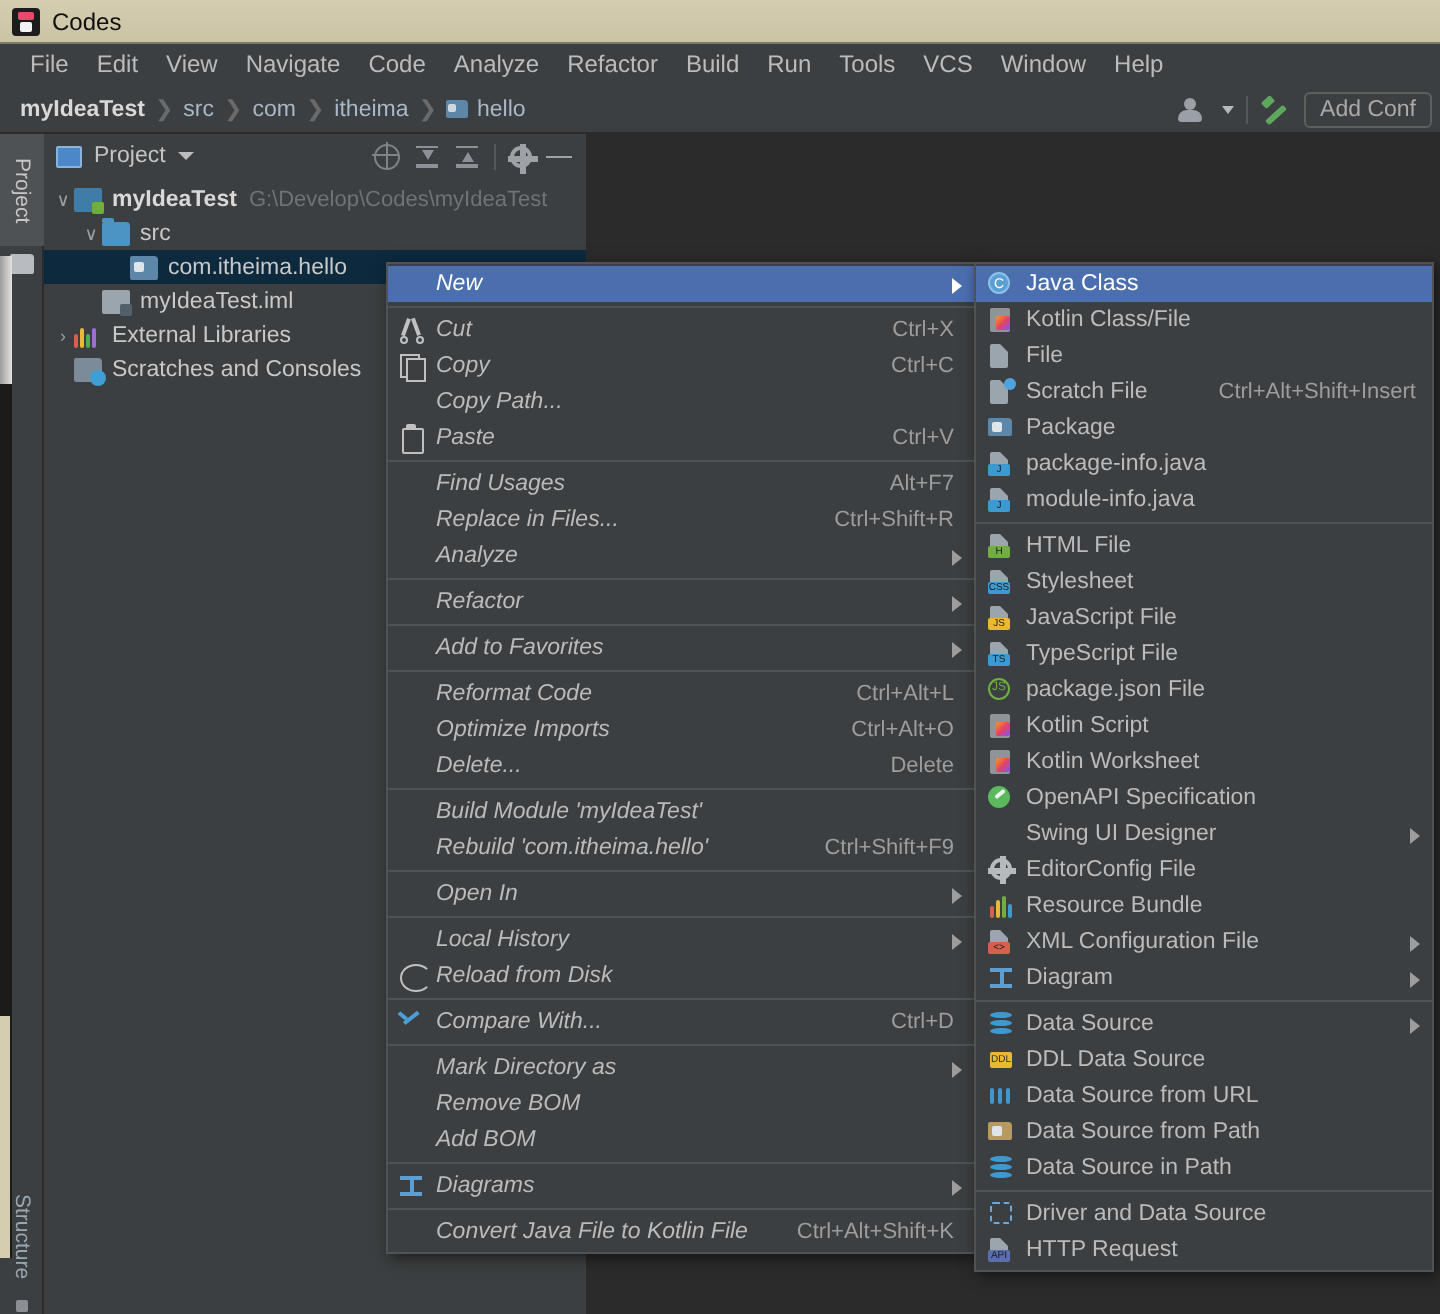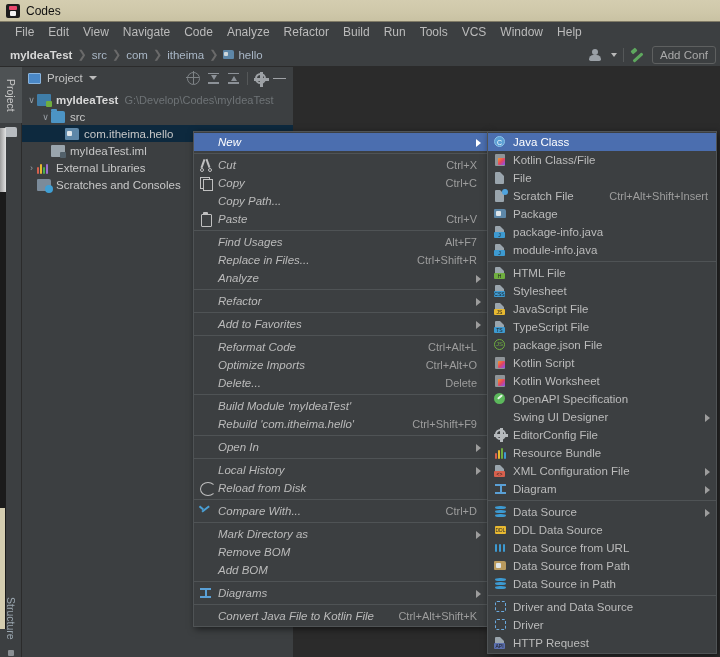--- a/index.html
+++ b/index.html
@@ -696,24 +696,18 @@
     </div>
     <div class="msep"></div>
     <div class="si">
       <span class="sico">
         <span class="f-bracket"></span>
       </span>
       <span>Driver and Data Source</span>
     </div>
     <div class="si">
       <span class="sico">
-        <span class="f-bracket"></span>
-      </span>
-      <span>Driver</span>
-    </div>
-    <div class="si">
-      <span class="sico">
         <span class="f-file" style="background:#9aa5ad;"></span>
         <span class="f-tag" style="background:#5b6fae;">API</span>
       </span>
       <span>HTTP Request</span>
     </div>
   </div>
 
 </body></html>

